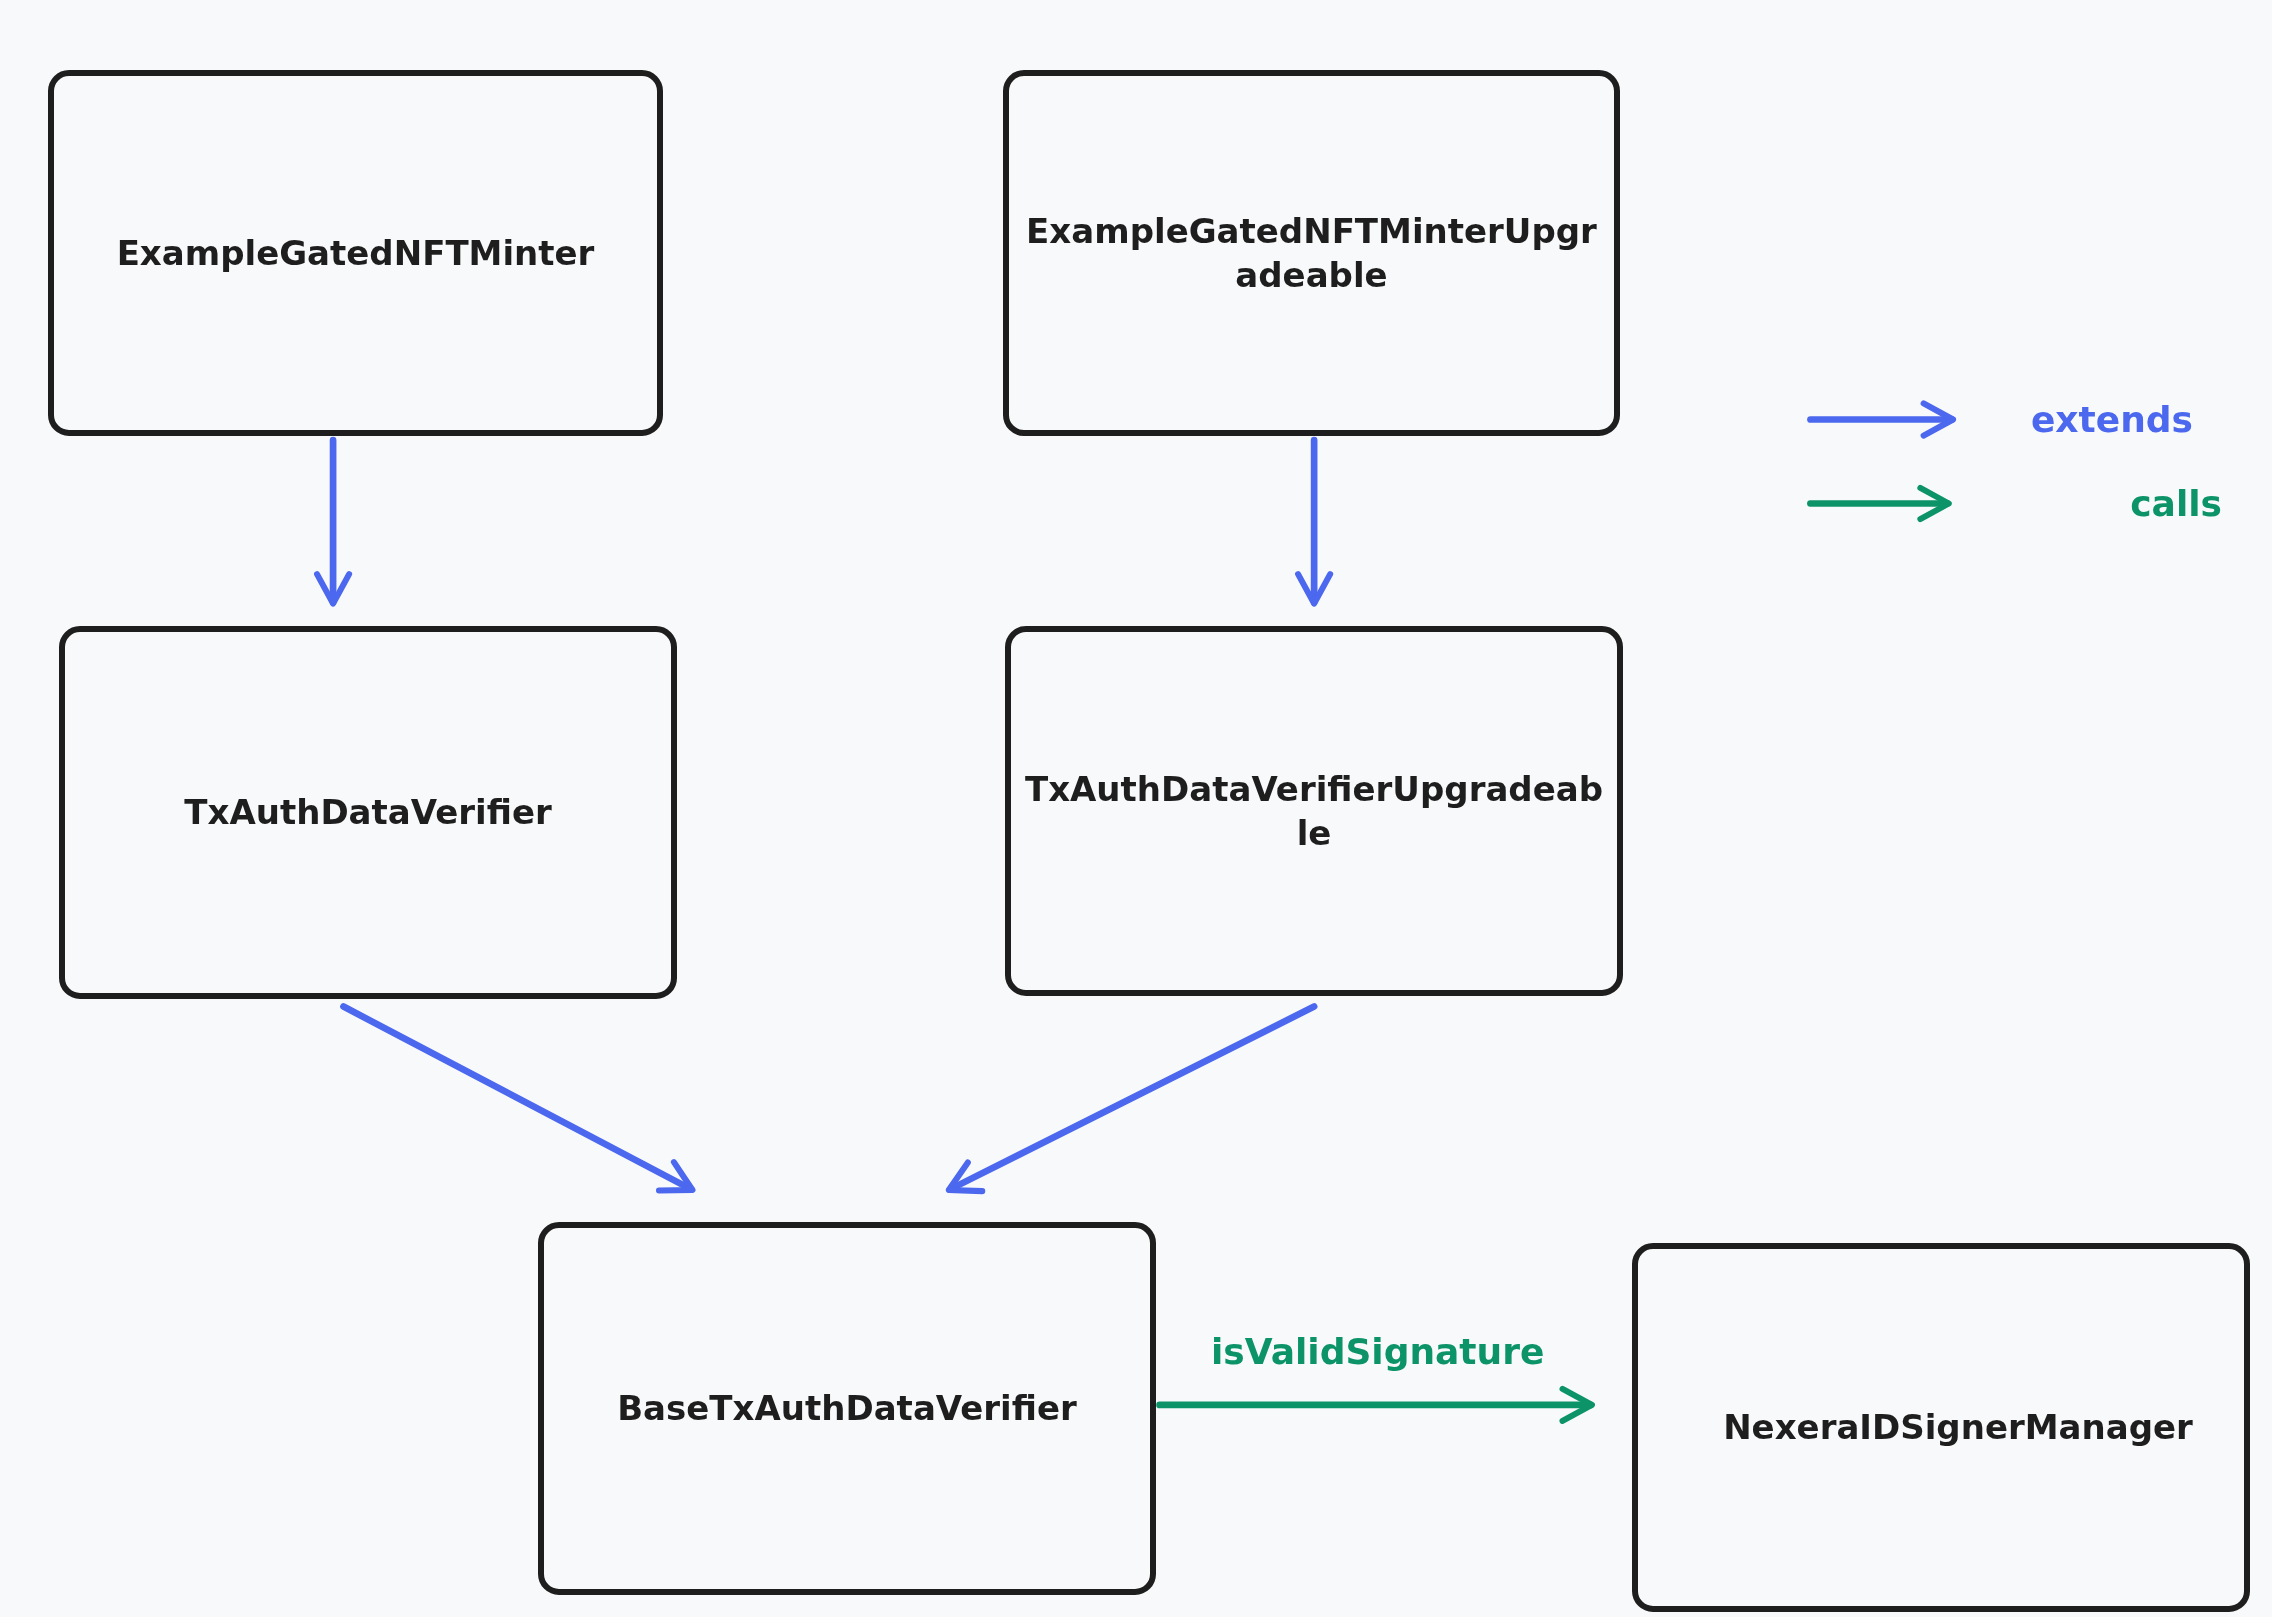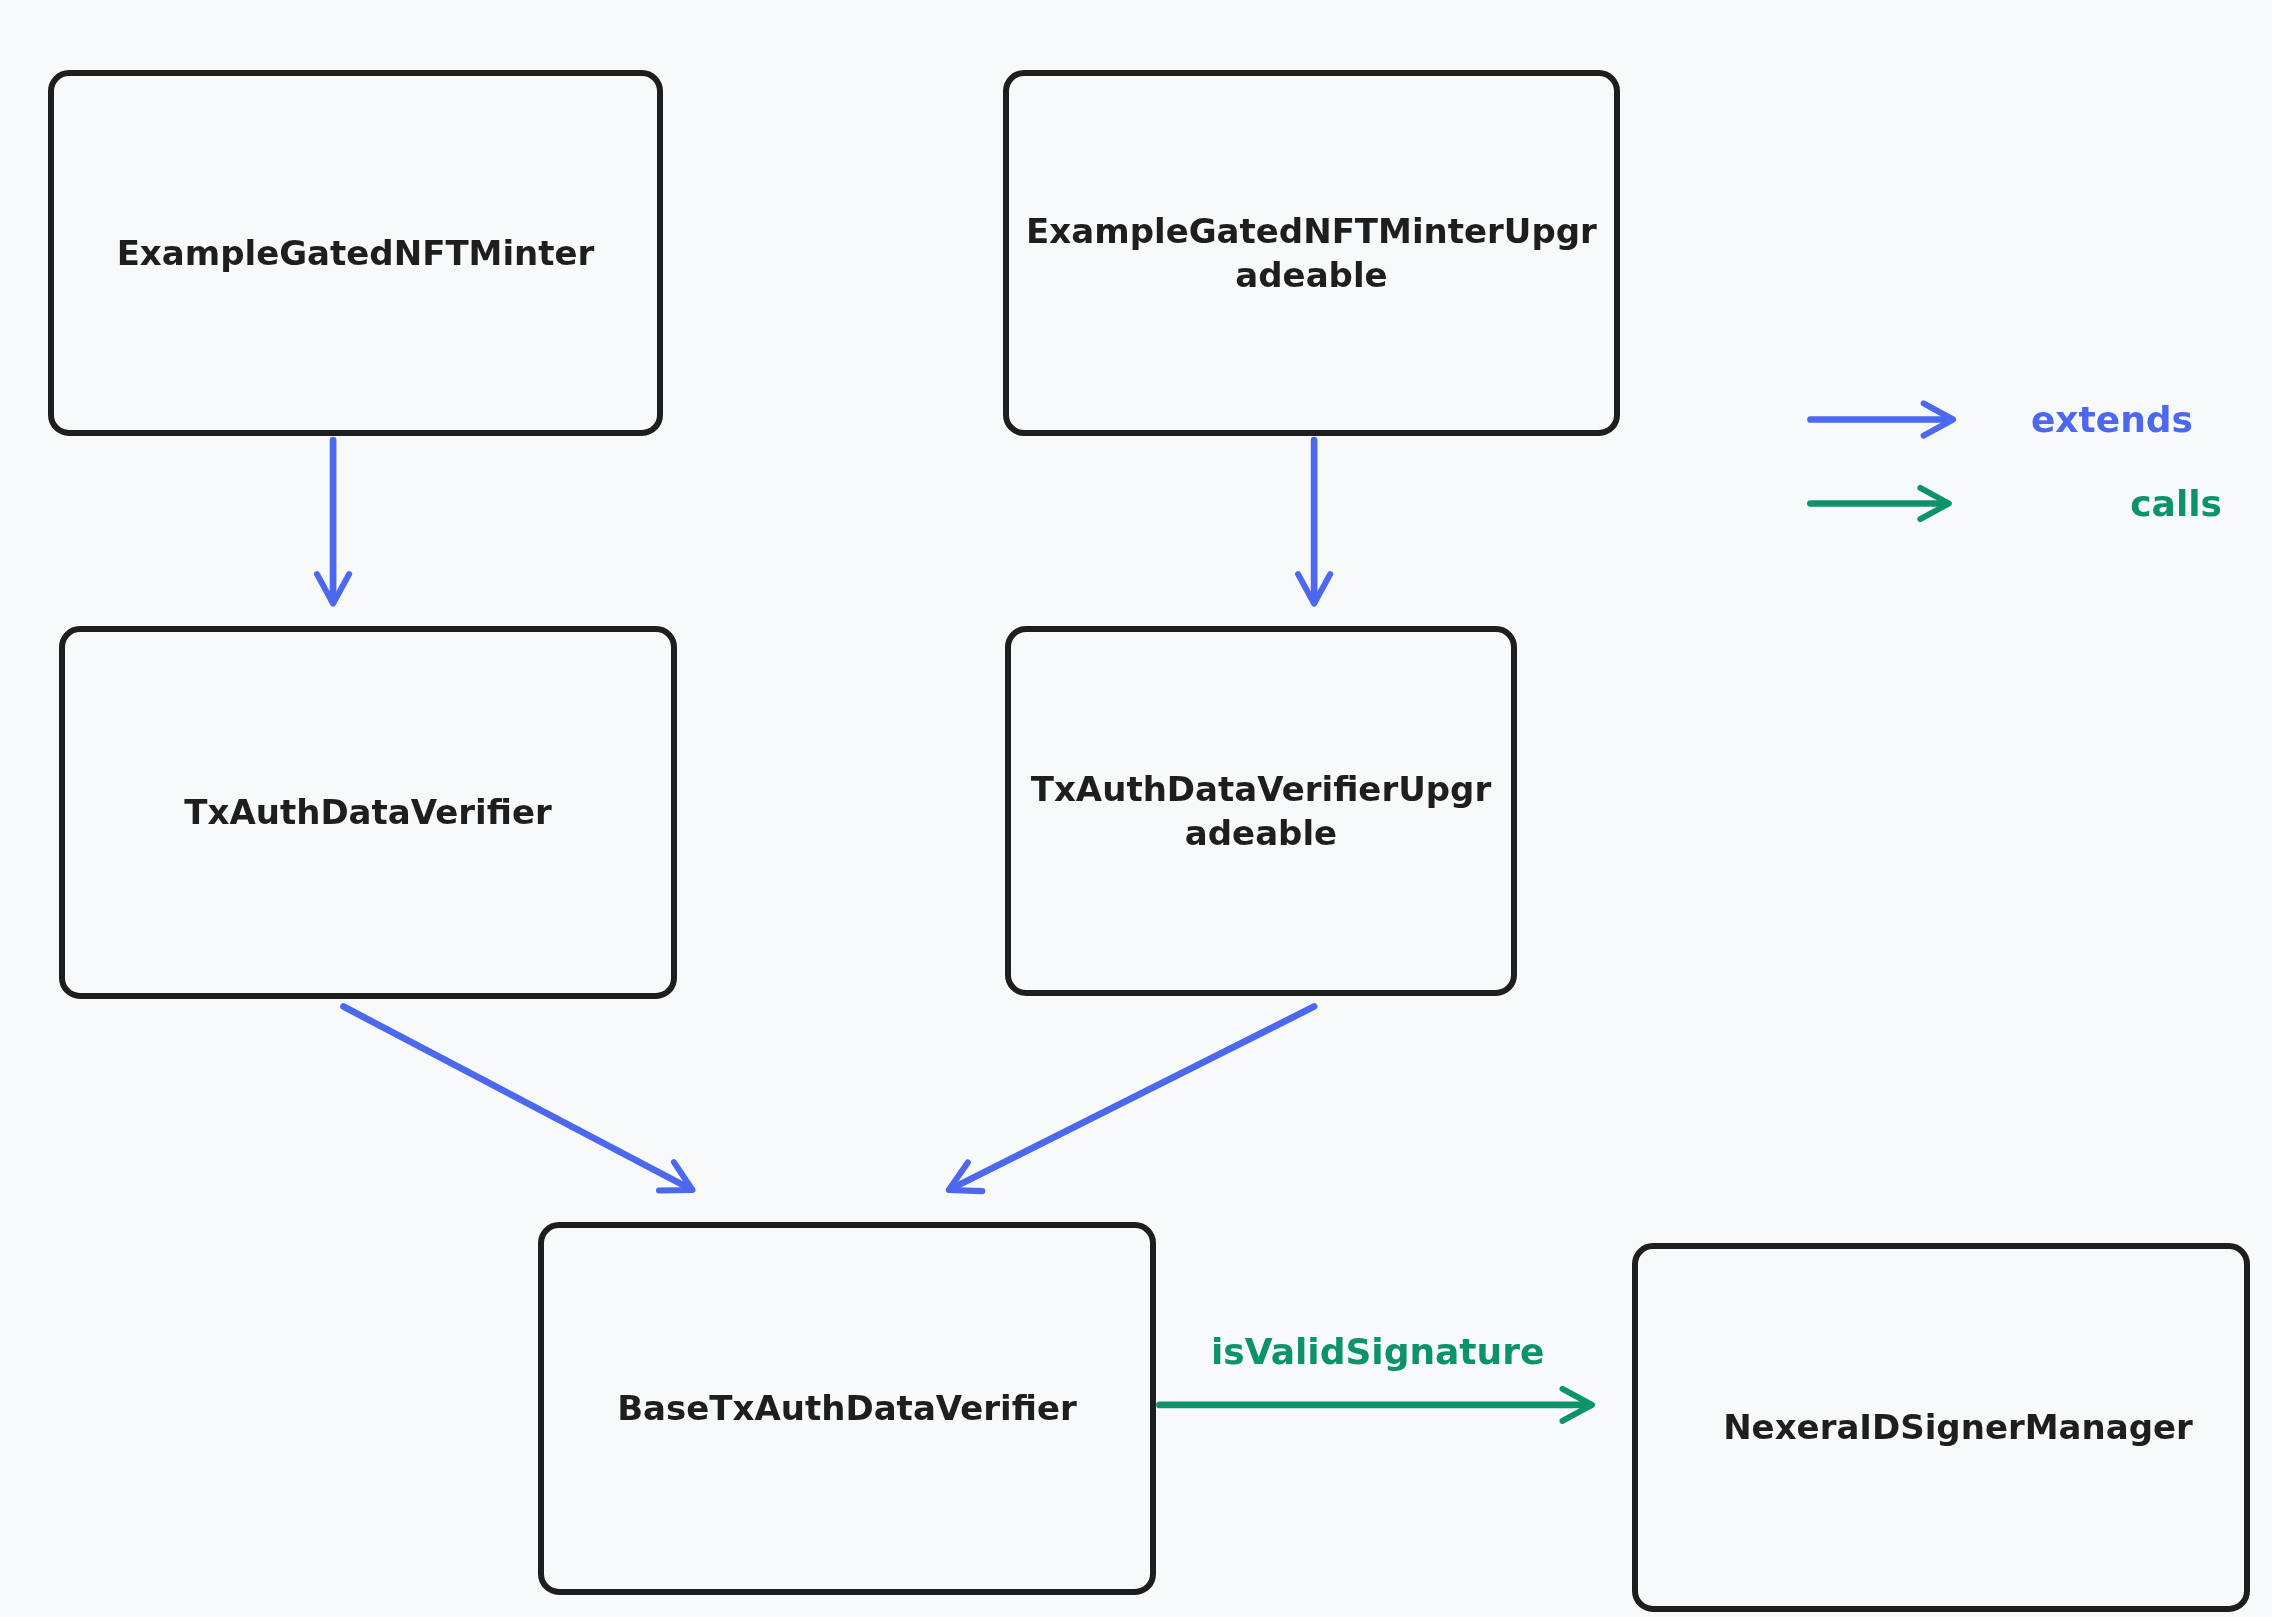--- a/index.html
+++ b/index.html
@@ -36,21 +36,21 @@
     font-size: 34px;
     font-weight: 700;
     line-height: 1.3;
     text-align: center;
     padding: 0 12px;
     overflow-wrap: anywhere;
   }
   .node-1 { left: 48px;   top: 46px;   width: 615px; height: 366px; }
   .node-2 { left: 1003px; top: 46px;   width: 617px; height: 366px; }
   .node-3 { left: 59px;   top: 602px;  width: 618px; height: 373px; }
-  .node-4 { left: 1005px; top: 602px;  width: 512px; height: 370px; }
+  .node-4 { left: 1005px; top: 602px;  width: 618px; height: 370px; }
   .node-5 { left: 538px;  top: 1198px; width: 618px; height: 373px; }
   .node-6 { left: 1632px; top: 1219px; width: 618px; height: 369px; padding-left: 46px; }
 
   .edge-label {
     position: absolute;
     left: 1211px;
     top: 1306px;
     width: 327px;
     text-align: center;
     color: #0c9468;

